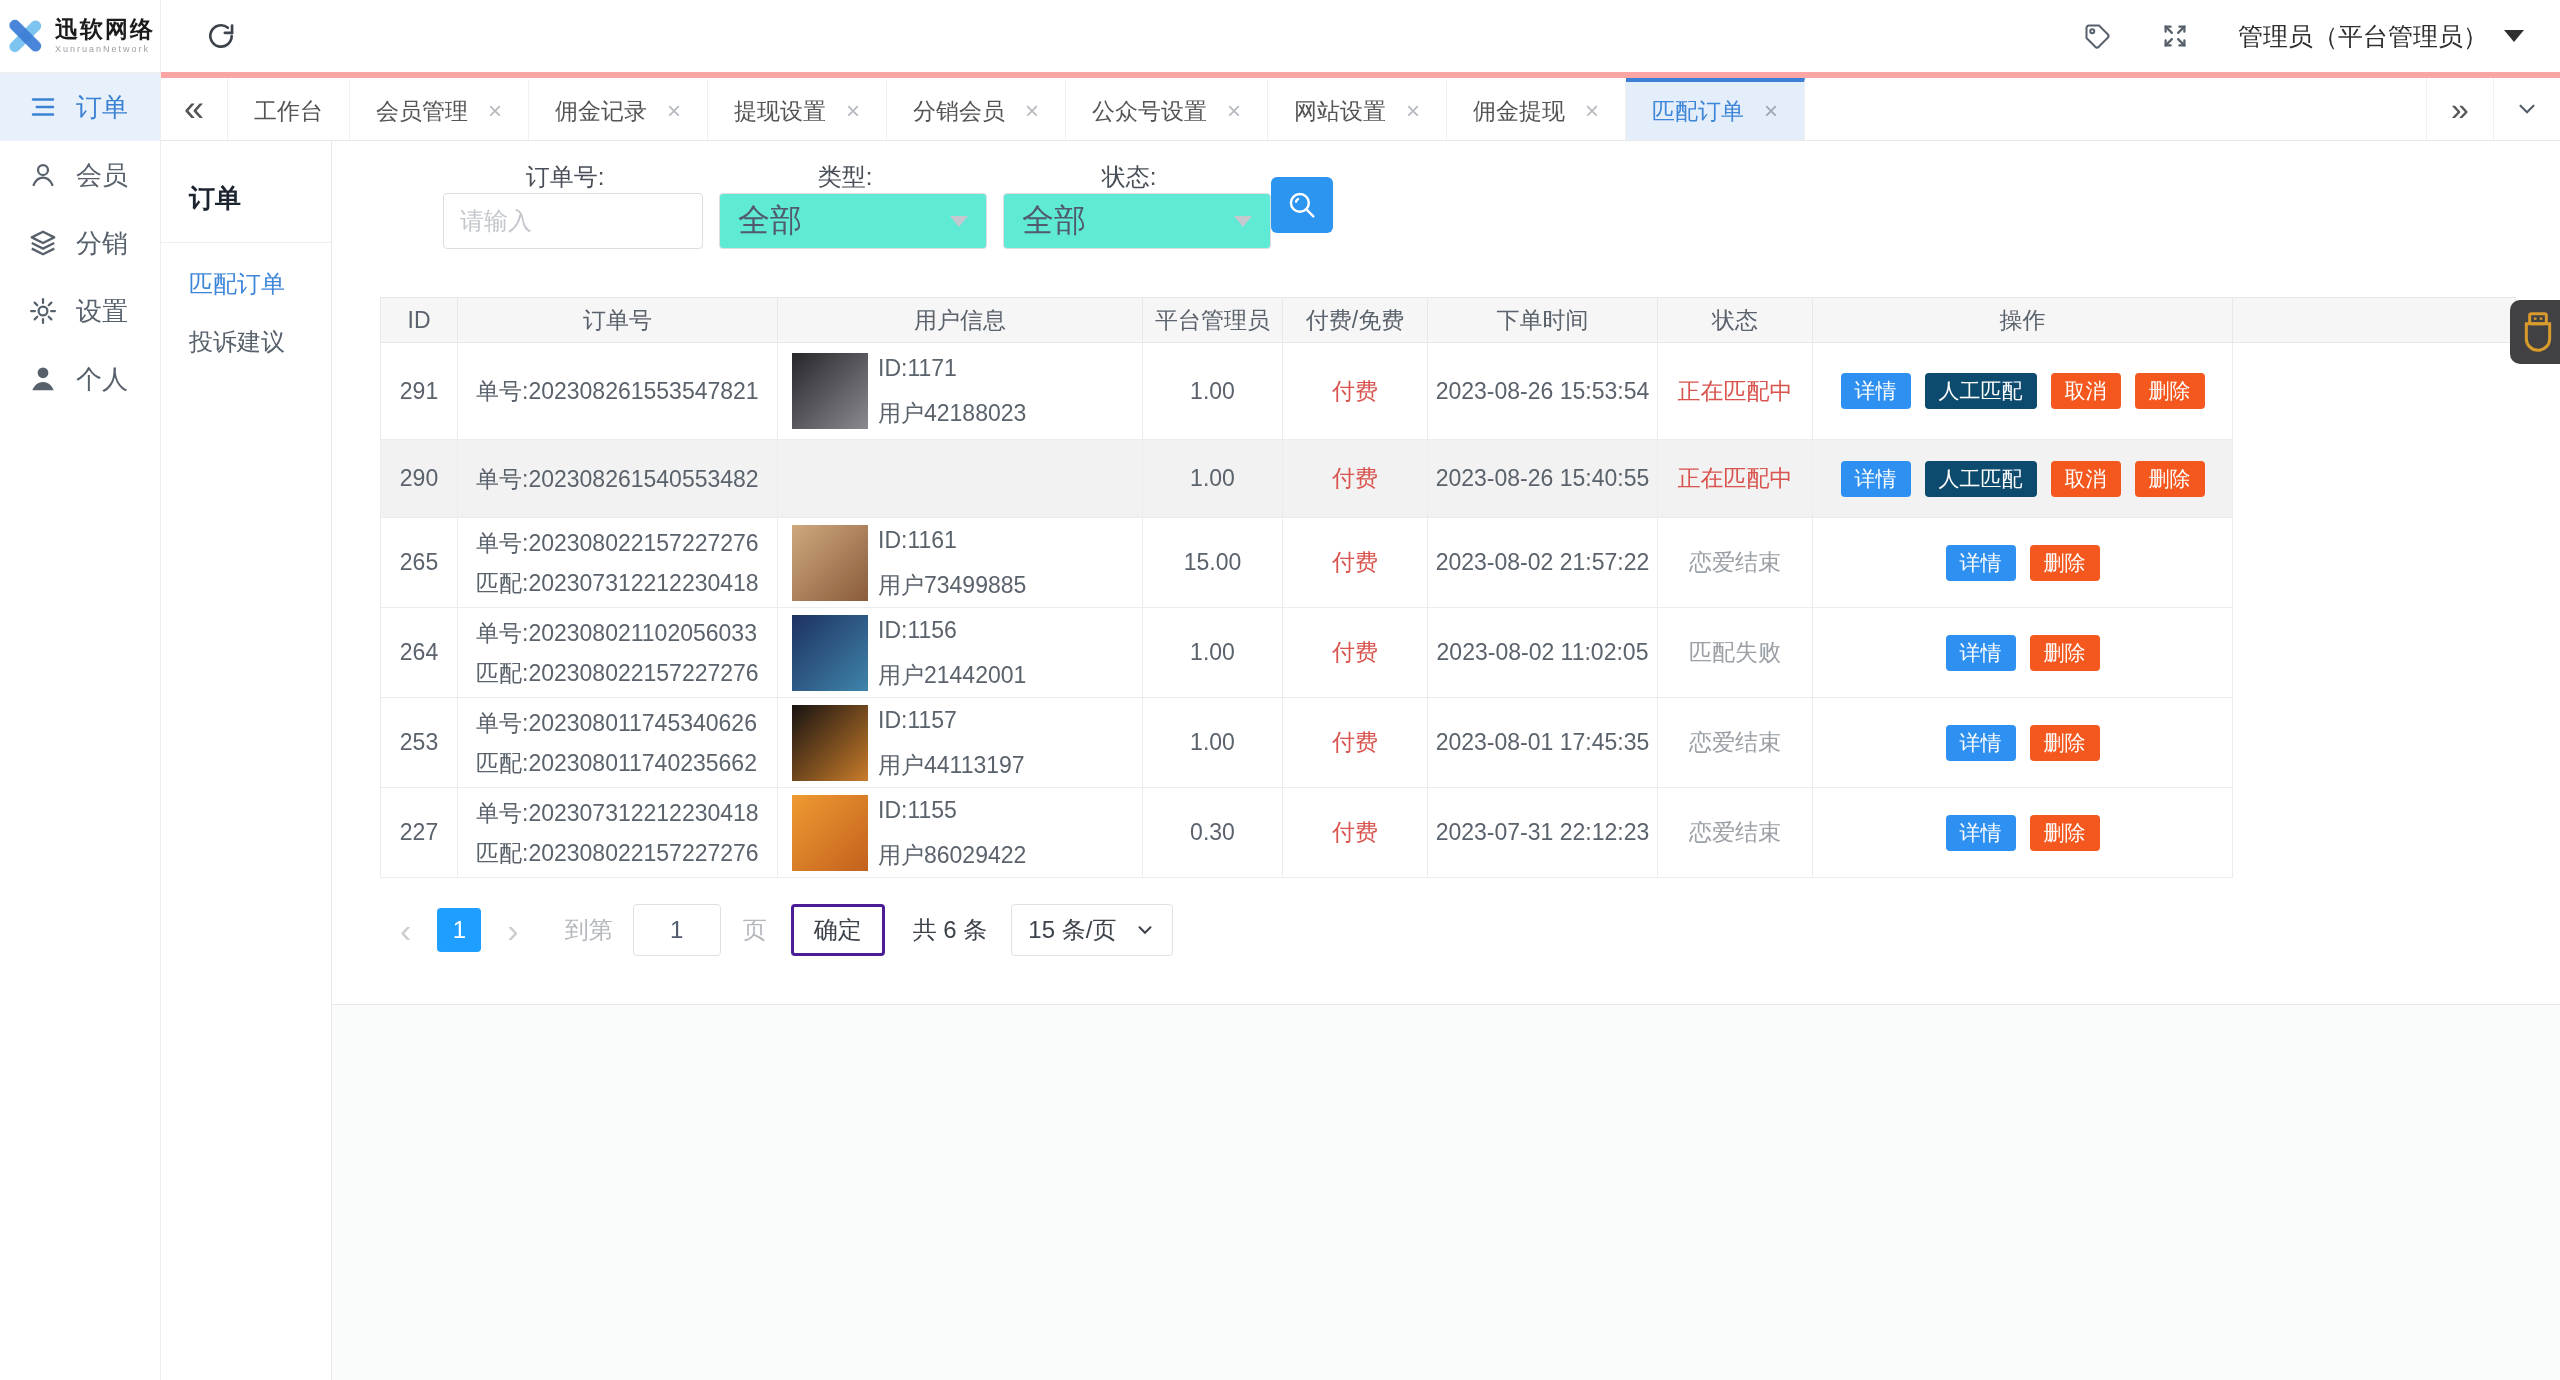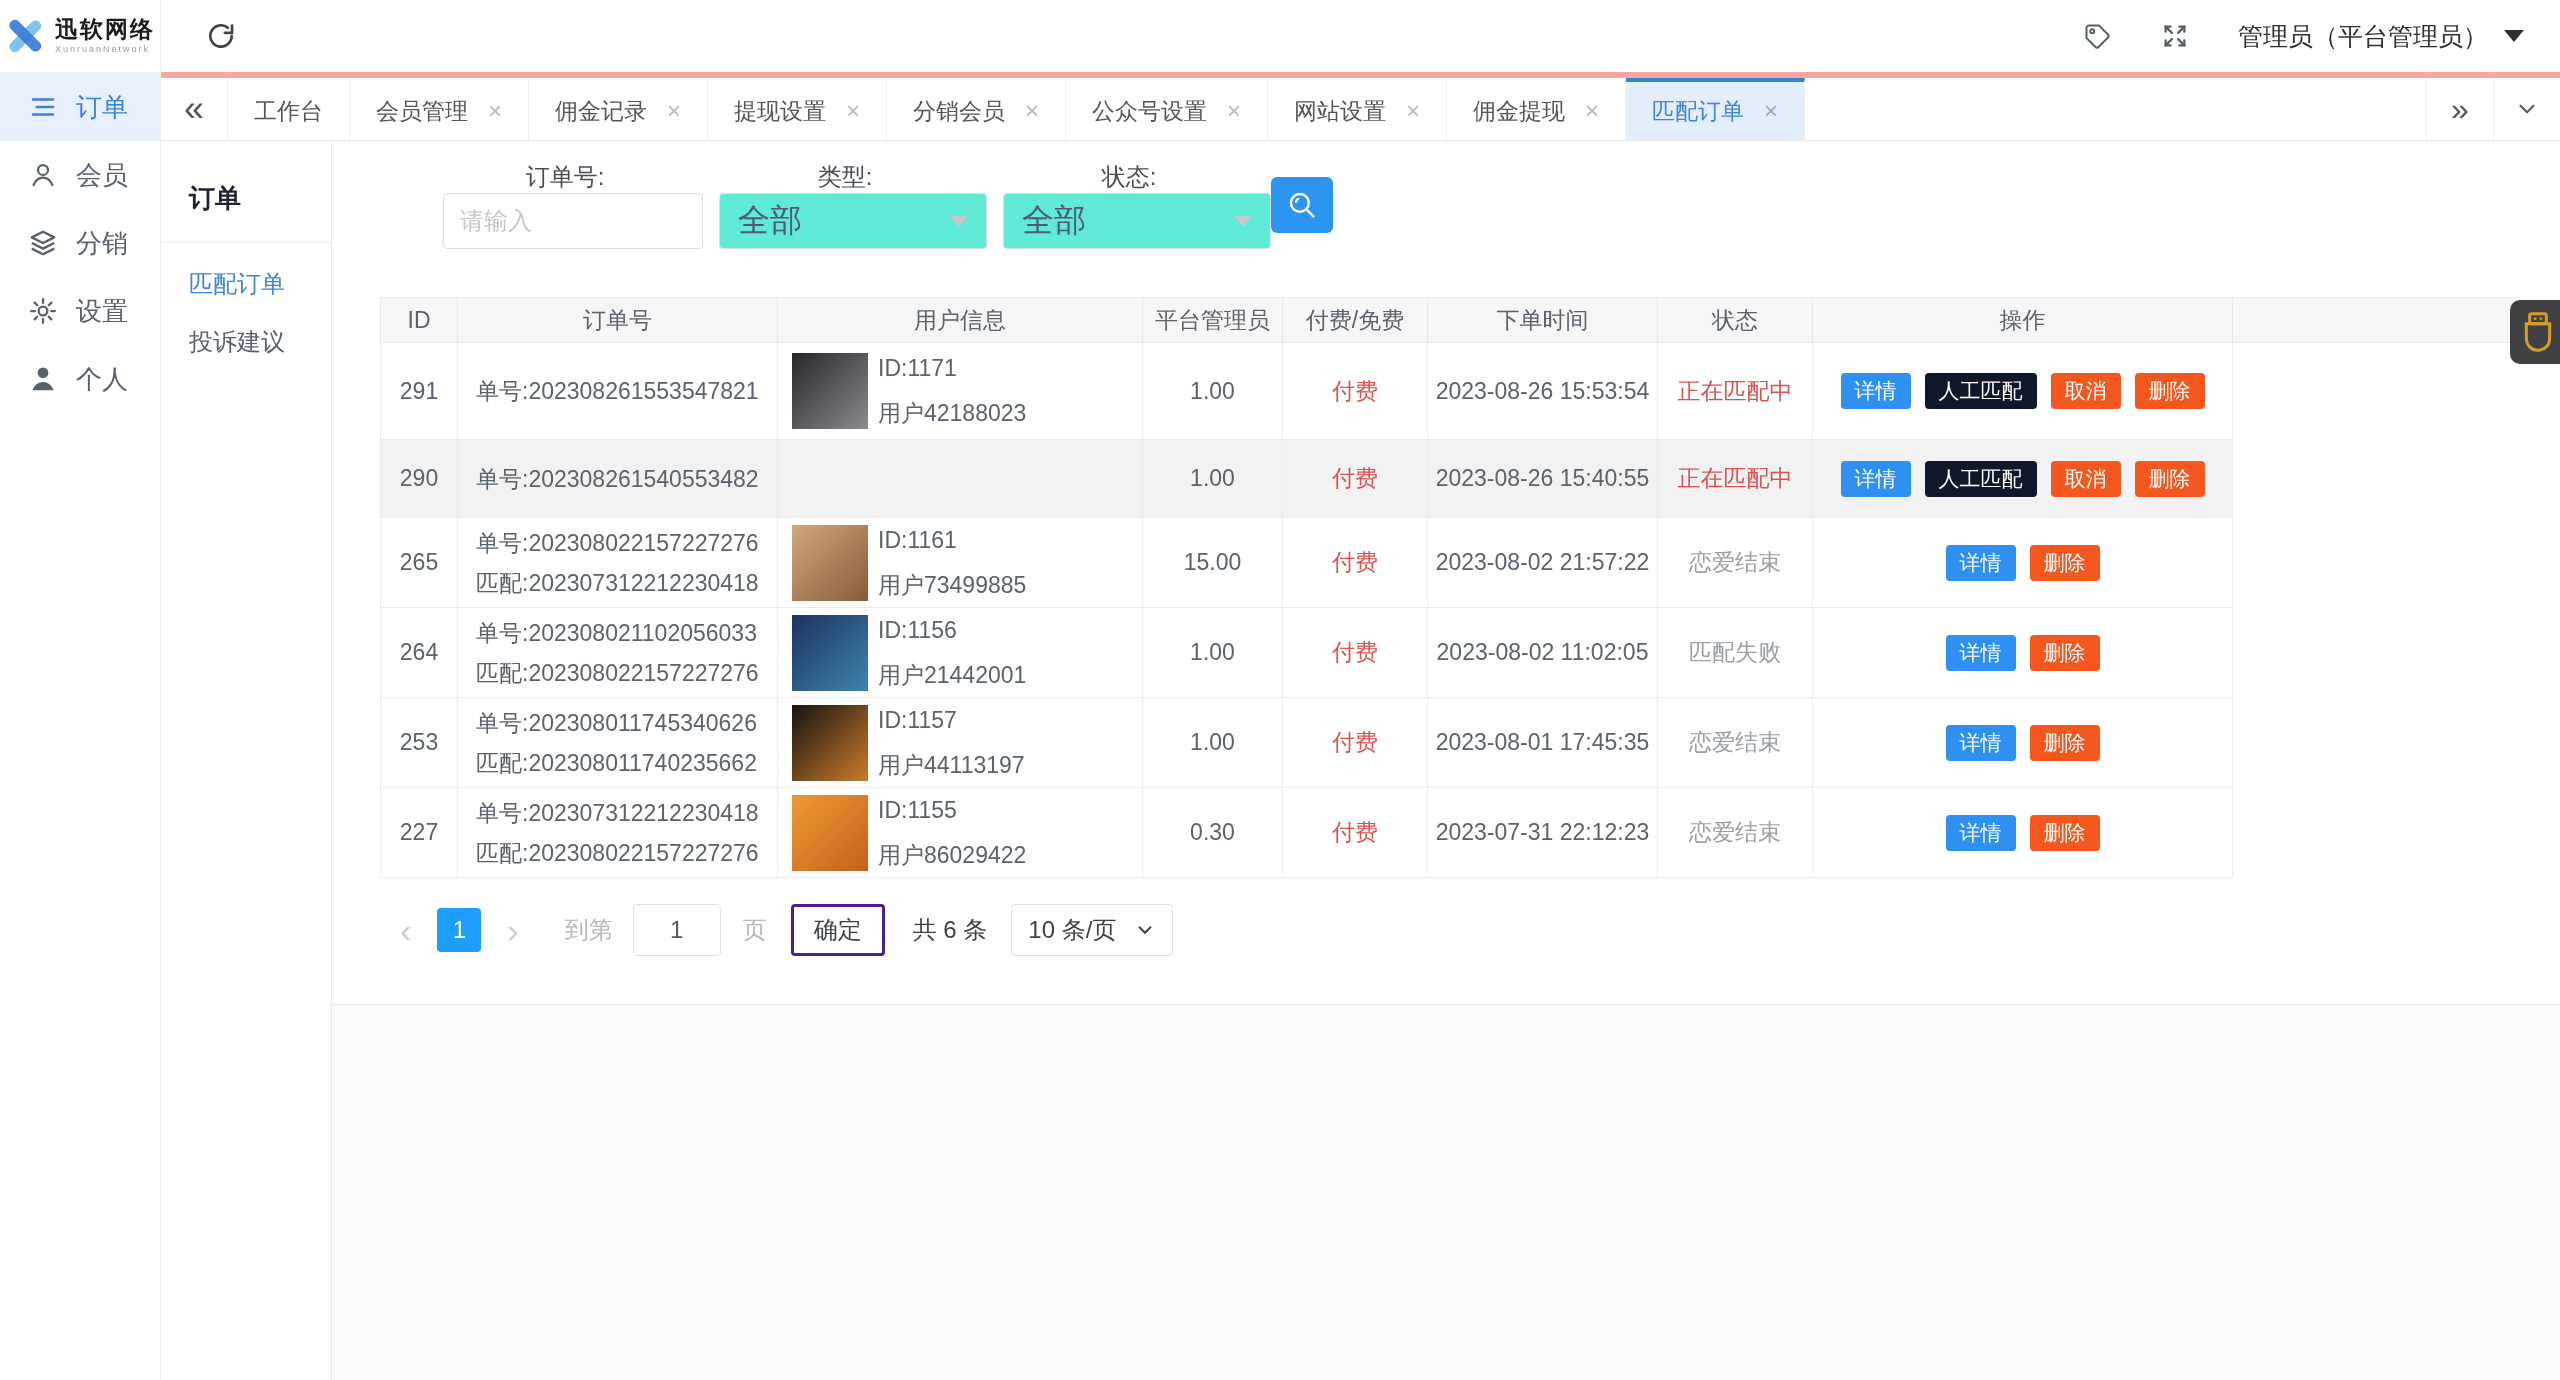--- a/index.html
+++ b/index.html
@@ -61,21 +61,21 @@
   .avatar{width:76px;height:76px;flex:0 0 76px;}
   .u-info{display:flex;flex-direction:column;gap:22px;line-height:1;}
   .c-amount,.c-time{text-align:center;}
   .c-pay{text-align:center;color:#d9544f;}
   .c-status{text-align:center;}
   .st-red{color:#d9544f;}
   .st-gray{color:#9aa0a6;}
   .c-actions{text-align:center;}
   .btn{border:none;color:#fff;font-size:21px;height:36px;padding:0 14px;border-radius:4px;cursor:pointer;margin:0 7px;font-family:"Liberation Sans",sans-serif;}
   .btn-blue{background:#2e90f0;}
-  .btn-teal{background:#0f172a;}
+  .btn-teal{background:#0c4a6e;}
   .btn-orange{background:#f4581e;}
   
   .pagination{display:flex;align-items:center;margin:20px 0 0 48px;height:64px;}
   .pg-arrow{color:#ccc;font-size:34px;margin:0 14px;background:none;border:none;cursor:pointer;line-height:1;}
   .pg-num{width:44px;height:44px;border-radius:4px;background:#1e9fff;color:#fff;display:flex;align-items:center;justify-content:center;font-size:24px;margin:0 6px;cursor:pointer;}
   .pg-goto,.pg-word{color:#b4b8bd;font-size:24px;}
   .pg-goto{margin-left:26px;}
   .pg-word{margin-left:22px;}
   .pg-input{width:88px;height:52px;box-sizing:border-box;border:1px solid #dfe1e5;border-radius:4px;text-align:center;font-size:24px;color:#515a6e;margin-left:20px;outline:none;}
   .pg-confirm{height:52px;padding:0 20px;border:3px solid #4c1d95;border-radius:4px;background:#fff;font-size:24px;color:#3c434b;margin-left:24px;cursor:pointer;font-family:"Liberation Sans",sans-serif;}
@@ -422,21 +422,21 @@
         <div class="pagination">
           <button class="pg-arrow">‹</button>
           <div class="pg-num">1</div>
           <button class="pg-arrow">›</button>
           <span class="pg-goto">到第</span>
           <input class="pg-input" value="1" style="">
           <span class="pg-word">页</span>
           <button class="pg-confirm">确定</button>
           <span class="pg-total">共 6 条</span>
           <div class="pg-size">
-            <span>10 条/页</span>
+            <span>15 条/页</span>
             <svg width="22" height="22" viewBox="0 0 24 24" fill="none" stroke="#3c434b" stroke-width="2.2" stroke-linecap="round">
                 <path d="M6 9l6 6 6-6"></path>
               </svg>
           </div>
         </div>
 
         <div class="bottom-strip"></div>
       </main>
     </div>
   </div>

